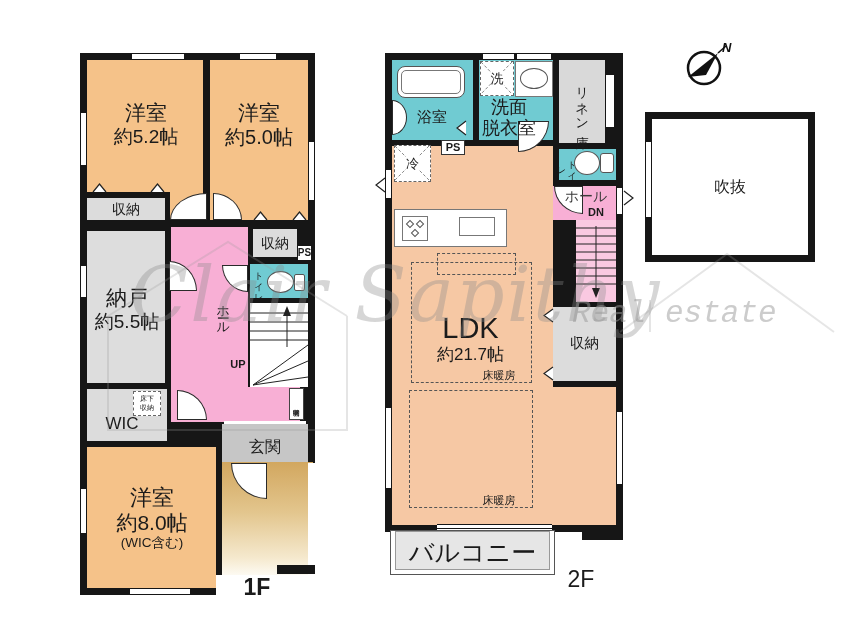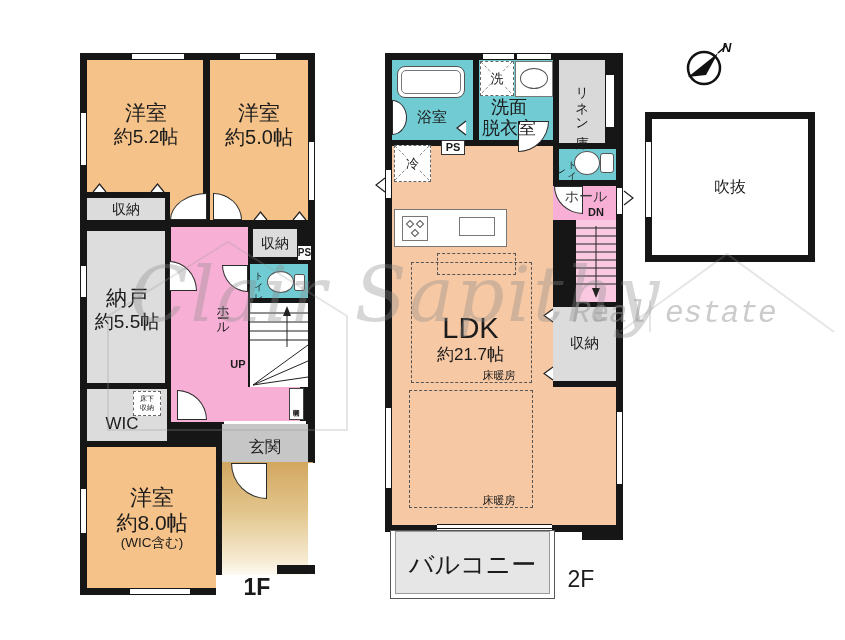--- a/index.html
+++ b/index.html
@@ -262,21 +262,21 @@
       <span>DN</span>
     </div>
   <div class="abs lbl col" style="left:398px;top:306px;width:145px;height:64px">
     <span style="font-size:29px">LDK</span>
     <span style="font-size:17px">約21.7帖</span>
   </div>
   <div class="abs lbl" style="left:553px;top:307px;width:63px;height:74px;font-size:14.5px">
       <span>収納</span>
     </div>
 
-  <div class="abs" style="left:390px;top:530px;width:165px;height:69px;background:#fff;border:1.5px solid #555">
+  <div class="abs" style="left:390px;top:530px;width:165px;height:45px;background:#fff;border:1.5px solid #555">
     <div class="abs" style="left:4px;top:0;right:4px;bottom:4px;background:#E6E6E6;border:1px solid #999"></div>
     <div class="abs lbl" style="left:0;top:0;width:100%;height:100%;font-size:25px">
         <span>バルコニー</span>
       </div>
   </div>
   <div class="abs lbl" style="left:558px;top:568px;width:46px;height:24px;font-size:23px;font-weight:400">
       <span>2F</span>
     </div>
 
   <div class="abs wall" style="left:645px;top:112px;width:170px;height:150px"></div>

